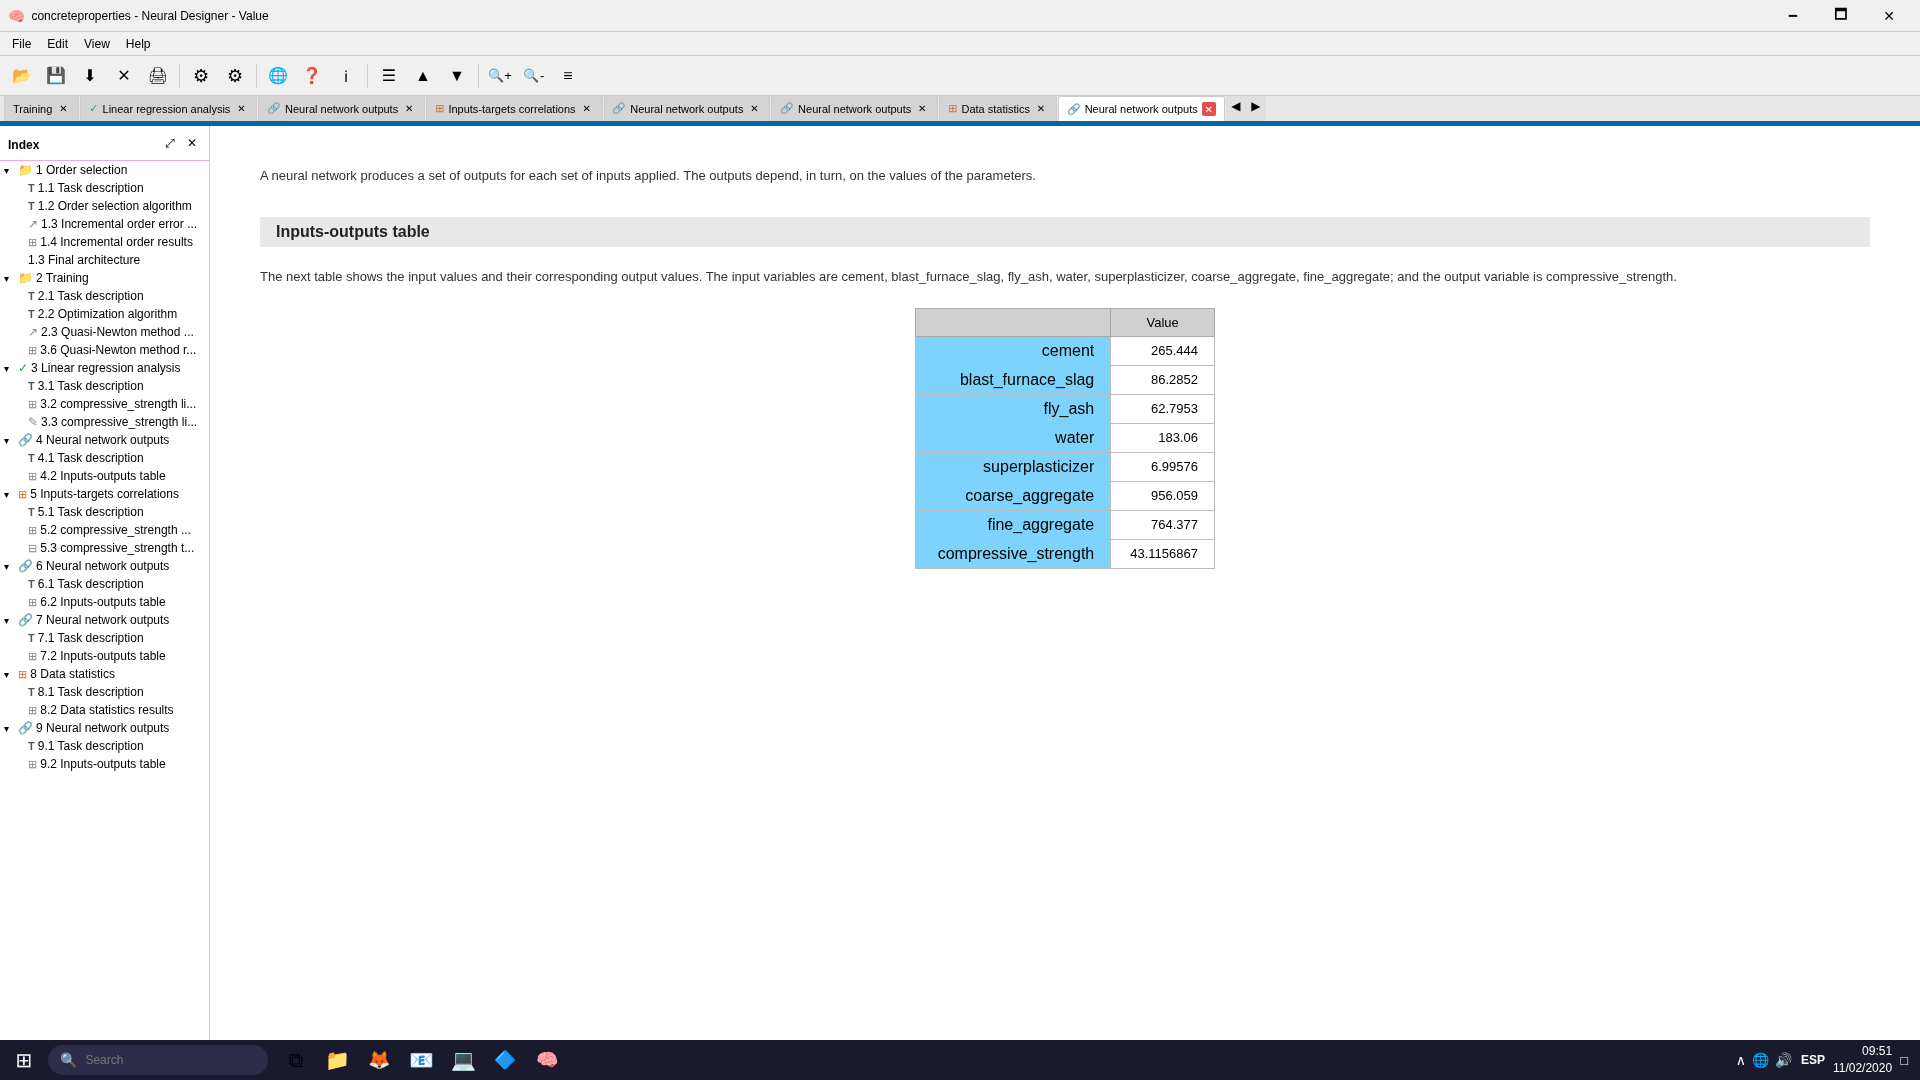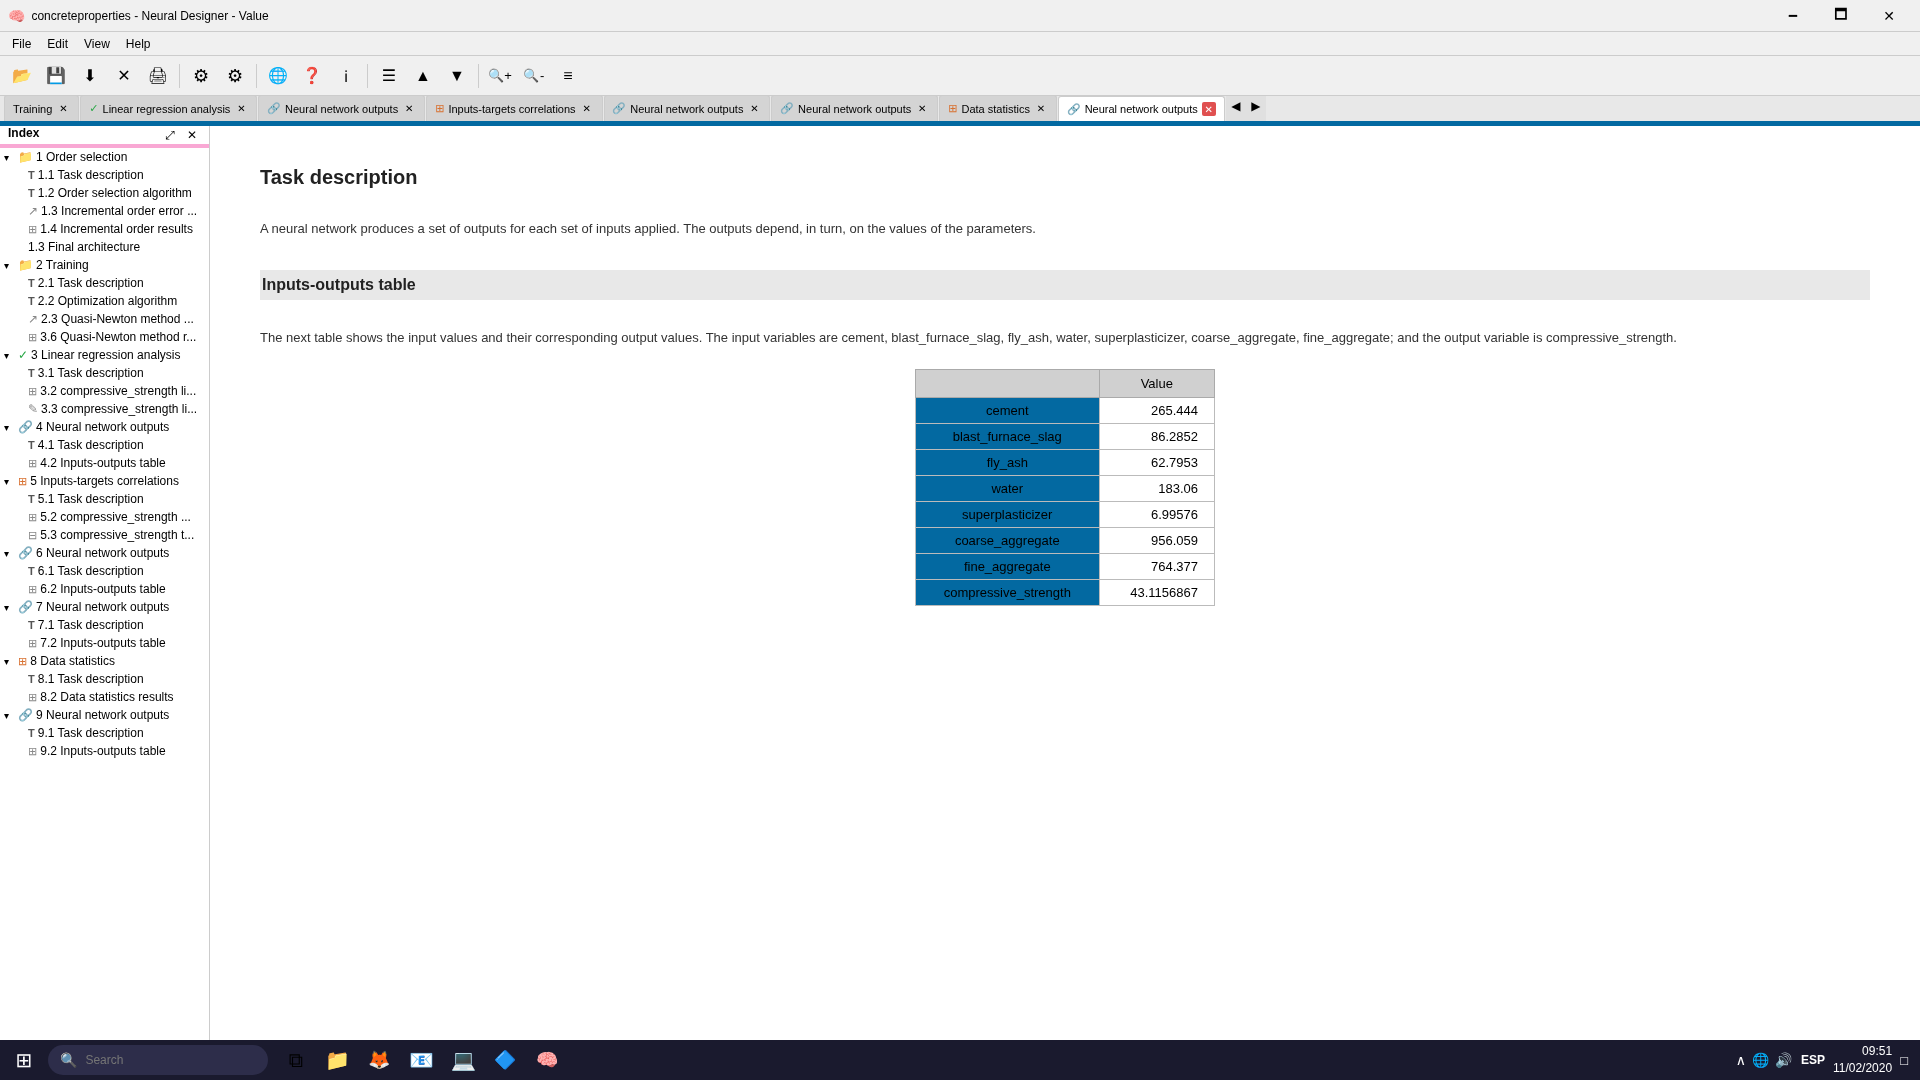--- a/index.html
+++ b/index.html
@@ -101,24 +101,24 @@
     
     .sidebar {
       width: 210px;
       background: white;
       border-right: 1px solid #ccc;
       overflow-y: auto;
       flex-shrink: 0;
     }
     .sidebar-header {
       display: flex;
-      align-items: flex-start;
+      align-items: flex-end;
       justify-content: space-between;
-      padding: 0 8px;
-      border-bottom: 4px solid #f9a8d4;
+      padding: 8px 8px;
+      border-bottom: 1px solid #f9a8d4;
       font-size: 12px;
       font-weight: bold;
     }
     .sidebar-header-controls { display: flex; gap: 4px; }
     .sidebar-header-btn {
       border: none; background: transparent; cursor: pointer; font-size: 12px;
       display: flex; align-items: center; justify-content: center;
       width: 18px; height: 18px;
     }
     .tree-item {
@@ -135,21 +135,21 @@
     .tree-item.subsection { padding-left: 8px; }
 
     
     .main-content {
       flex: 1;
       background: white;
       overflow-y: auto;
       padding: 40px 50px;
     }
     .content-h1 { font-size: 20px; font-weight: bold; margin-bottom: 30px; color: #222; }
-    .content-h2 { font-size: 16px; font-weight: bold; margin-bottom: 28px; color: #222; background: #e8e8e8; padding: 6px 2px; }
+    .content-h2 { font-size: 16px; font-weight: bold; margin-bottom: 20px; color: #222; background: #e8e8e8; padding: 6px 16px; }
     .content-p { font-size: 13px; color: #333; line-height: 1.6; margin-bottom: 20px; }
 
     
     .data-table {
       border-collapse: collapse;
       margin: 0 auto;
       min-width: 300px;
     }
     .data-table th {
       background: #d0d0d0;
@@ -159,23 +159,23 @@
       font-size: 13px;
       font-weight: normal;
     }
     .data-table td {
       border: 1px solid #bbb;
       padding: 5px 16px;
       text-align: right;
       font-size: 13px;
     }
     .data-table td:first-child {
-      text-align: center;
-      background: #0369a1;
-      font-size: 13px;
+      text-align: right;
+      background: #7dd3fc;
+      font-size: 16px;
     }
 
     
     .taskbar {
       position: fixed;
       bottom: 0;
       left: 0;
       right: 0;
       height: 40px;
       background: #1a1a2e;
@@ -467,21 +467,20 @@
       </div>
       <div class="tree-item subsection" style="padding-left:28px;">
         <span style="color:#888; margin-right:3px; font-size:11px;">⊞</span>
         <span>9.2 Inputs-outputs table</span>
       </div>
 
     </div>
   </div>
 
   <div class="main-content">
-    <h1 class="content-h1">Task description</h1>
 
     <p class="content-p">A neural network produces a set of outputs for each set of inputs applied. The outputs depend, in turn, on the values of the parameters.</p>
 
     <div style="margin-top: 30px;">
       <h2 class="content-h2">Inputs-outputs table</h2>
 
       <p class="content-p">The next table shows the input values and their corresponding output values. The input variables are cement, blast_furnace_slag, fly_ash, water, superplasticizer, coarse_aggregate, fine_aggregate; and the output variable is compressive_strength.</p>
 
       <div style="display:flex; justify-content:center; margin-top:20px;">
         <table class="data-table">

